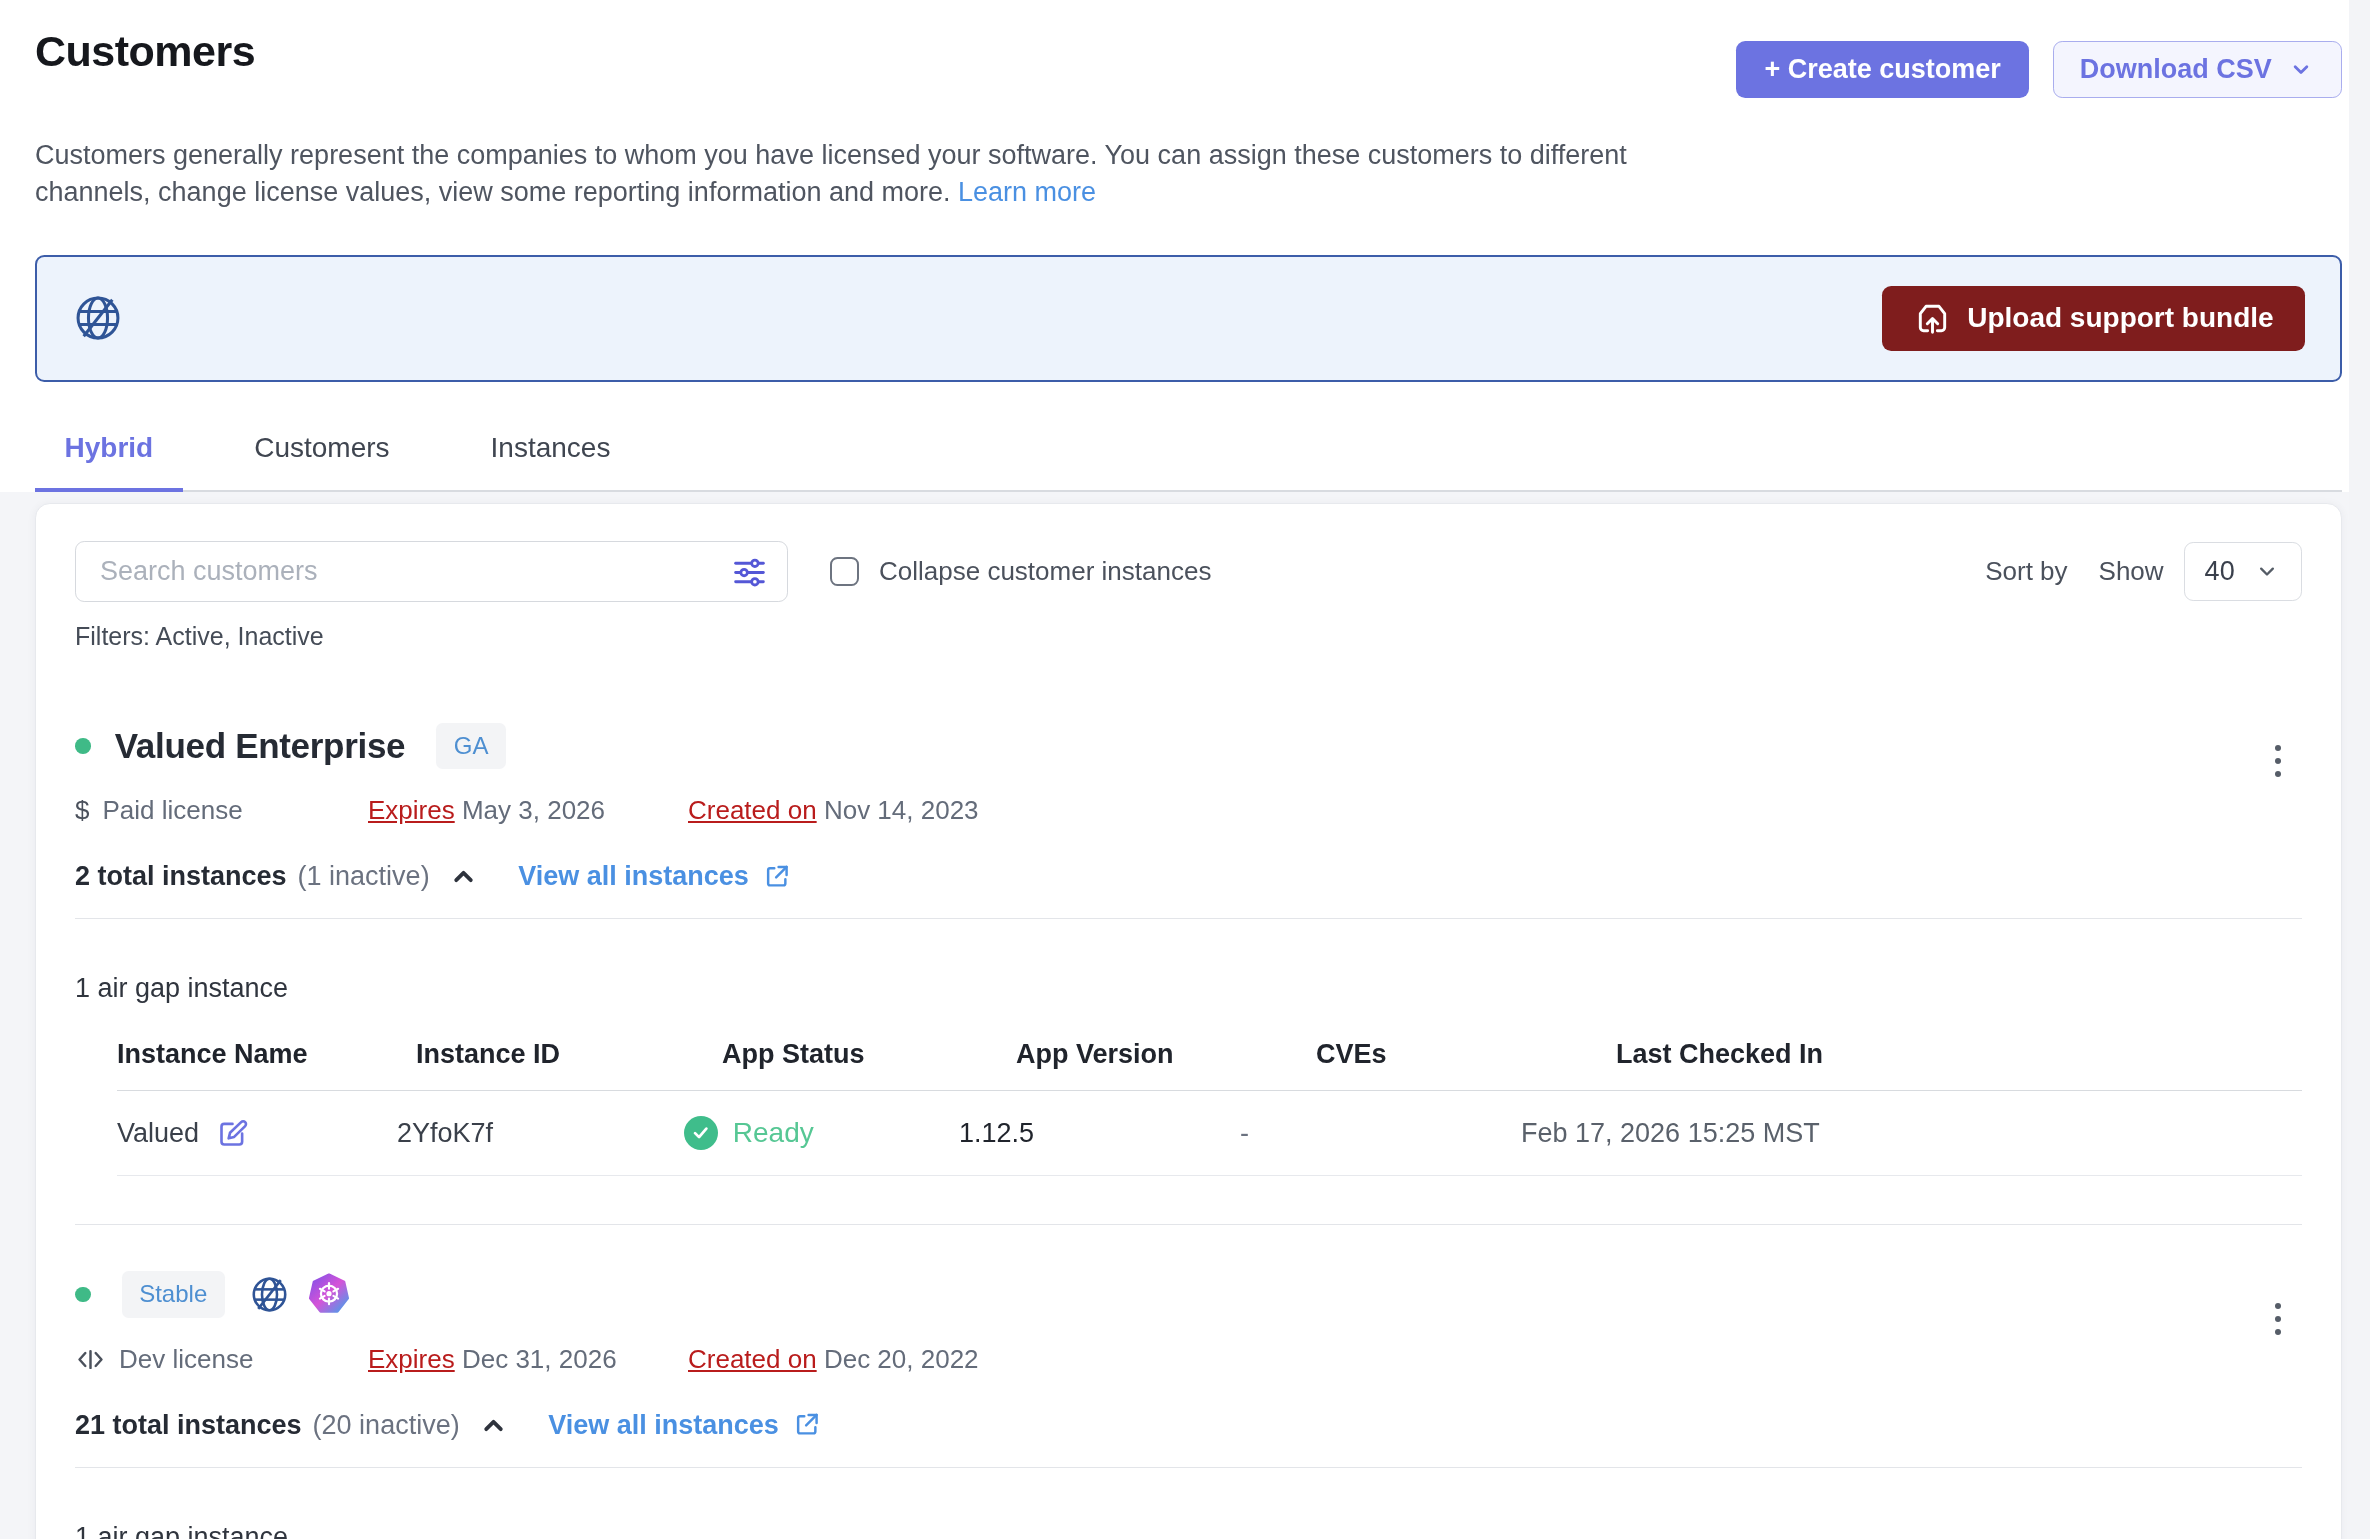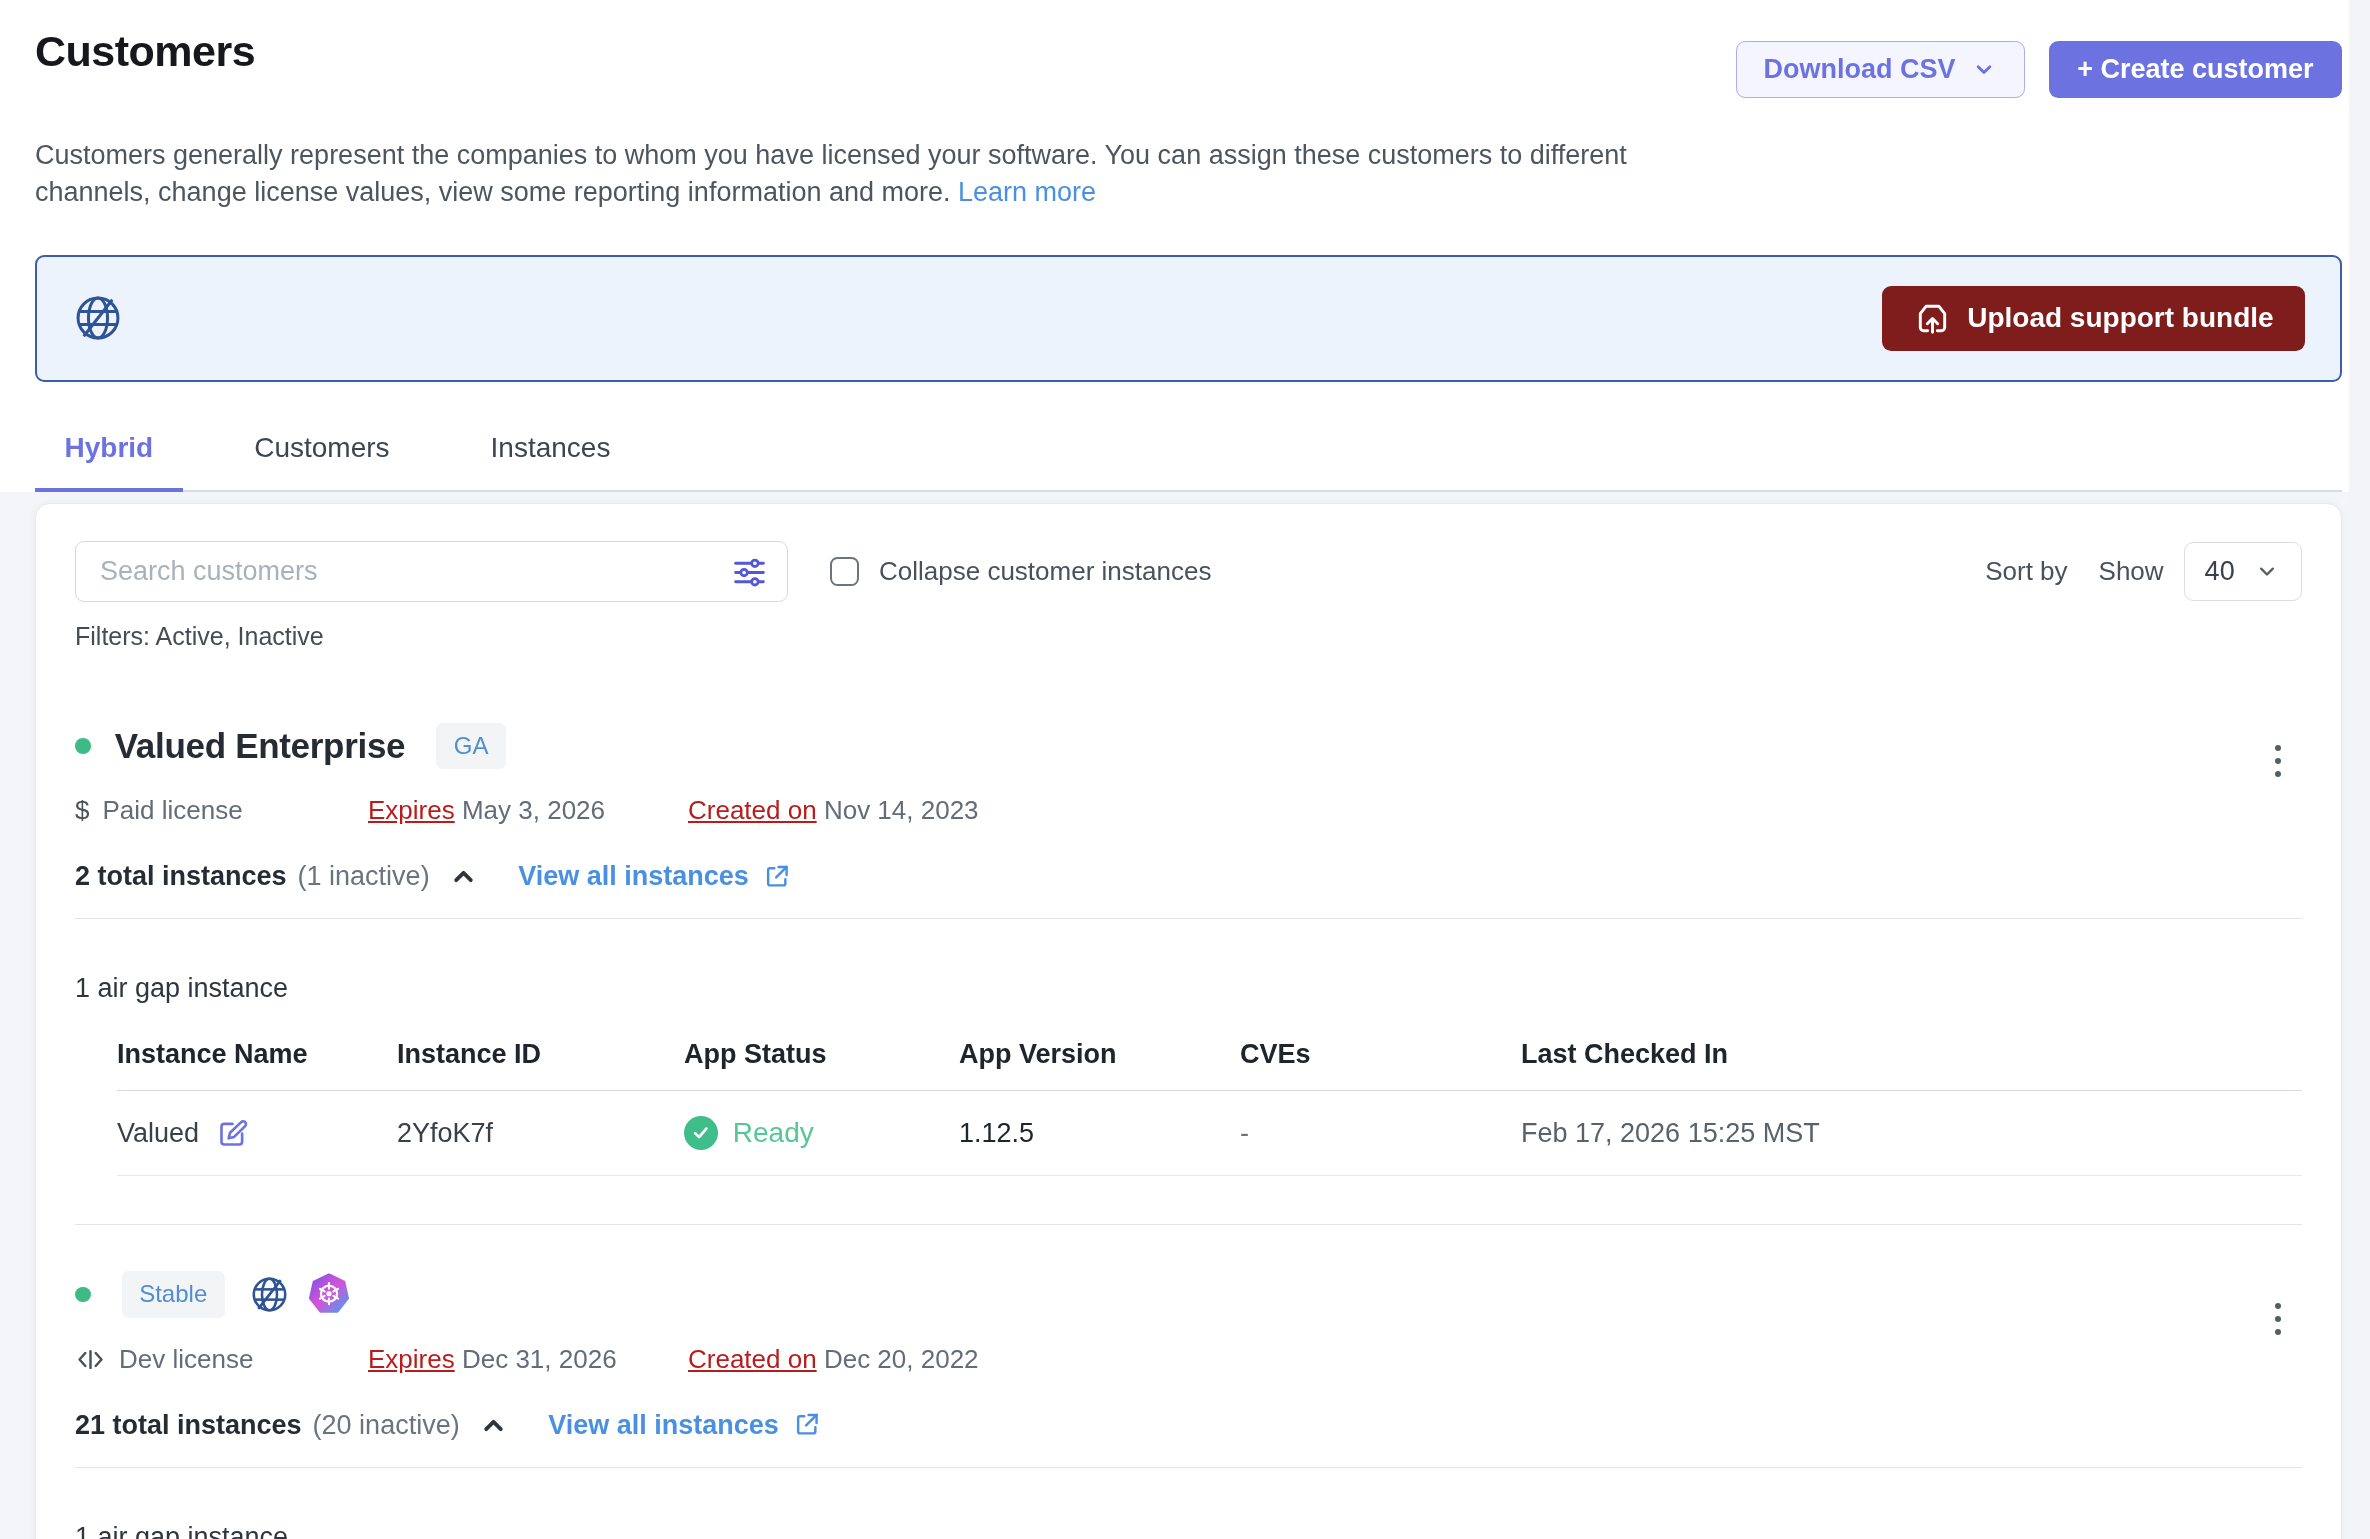--- a/index.html
+++ b/index.html
@@ -113,21 +113,21 @@
   .view-all { display: flex; align-items: center; gap: 13px; margin-left: 37px; color: #4a90e2; font-weight: 600; font-size: 27px; cursor: pointer; }
   .ext-icon { width: 29.5px; height: 29.5px; }
 
   .divider { height: 0; border-top: 1.8px solid #e3e5e9; margin-top: 24px; }
   .section-divider { height: 0; border-top: 1.8px solid #e3e5e9; margin-top: 48px; }
 
   .airgap-line { margin-top: 54px; font-size: 27px; color: #30353e; }
 
   .inst-table { margin-left: 42px; margin-top: 35px; }
   .t-row { display: grid; grid-template-columns: 280px 287px 275px 281px 281px 1fr; align-items: center; }
-  .t-head { padding-bottom: 20px; border-bottom: 1.8px solid #d8dbdf; }
+  .t-head { padding-bottom: 20px; border-bottom: 1.8px solid #d8dbdf; gap: 19px; }
   .t-head .th { font-size: 27px; font-weight: 700; color: #20242c; }
   .t-body-row { height: 85px; border-bottom: 1.8px solid #e7e9ed; font-size: 27px; color: #3a404a; }
   .cell-name { display: flex; align-items: center; gap: 16.6px; }
   .edit-icon { width: 33px; height: 33px; cursor: pointer; }
   .status-cell { display: flex; align-items: center; gap: 14.8px; }
   .check-circle { width: 34px; height: 34px; border-radius: 50%; background: #3fbd8b; display: flex; align-items: center; justify-content: center; }
   .check-circle svg { width: 19.4px; height: 19.4px; }
   .status-ready { color: #56c794; font-size: 28px; }
   .cell-version { color: #20242c; }
   .cell-cves { color: #6b7280; }
@@ -154,27 +154,27 @@
 </svg>
 
 <div class="page">
   <div class="scroll-track"></div>
   <div class="content">
 
     <header class="page-header">
       <div class="title-row">
         <h1 class="page-title">Customers</h1>
         <div class="header-actions">
+          <button class="btn btn-solid">+ Create customer</button>
           <button class="btn btn-outline">
             <span>Download CSV</span>
             <svg class="chev-down-svg" viewBox="0 0 24 24" fill="none" stroke="#6c73e1" stroke-width="2.4" stroke-linecap="round" stroke-linejoin="round">
                 <polyline points="7,10 12,15 17,10"></polyline>
               </svg>
           </button>
-          <button class="btn btn-solid">+ Create customer</button>
         </div>
       </div>
       <p class="description">
         <span>Customers generally represent the companies to whom you have licensed your software. You can assign these customers to different channels, change license values, view some reporting information and more.</span>
         <a class="link">Learn more</a>
       </p>
 
       <div class="banner">
         <svg class="globe" viewBox="0 0 24 24" stroke="#2f5496" stroke-width="1.4" fill="none">
             <use href="#globe-slash-sym"></use>

